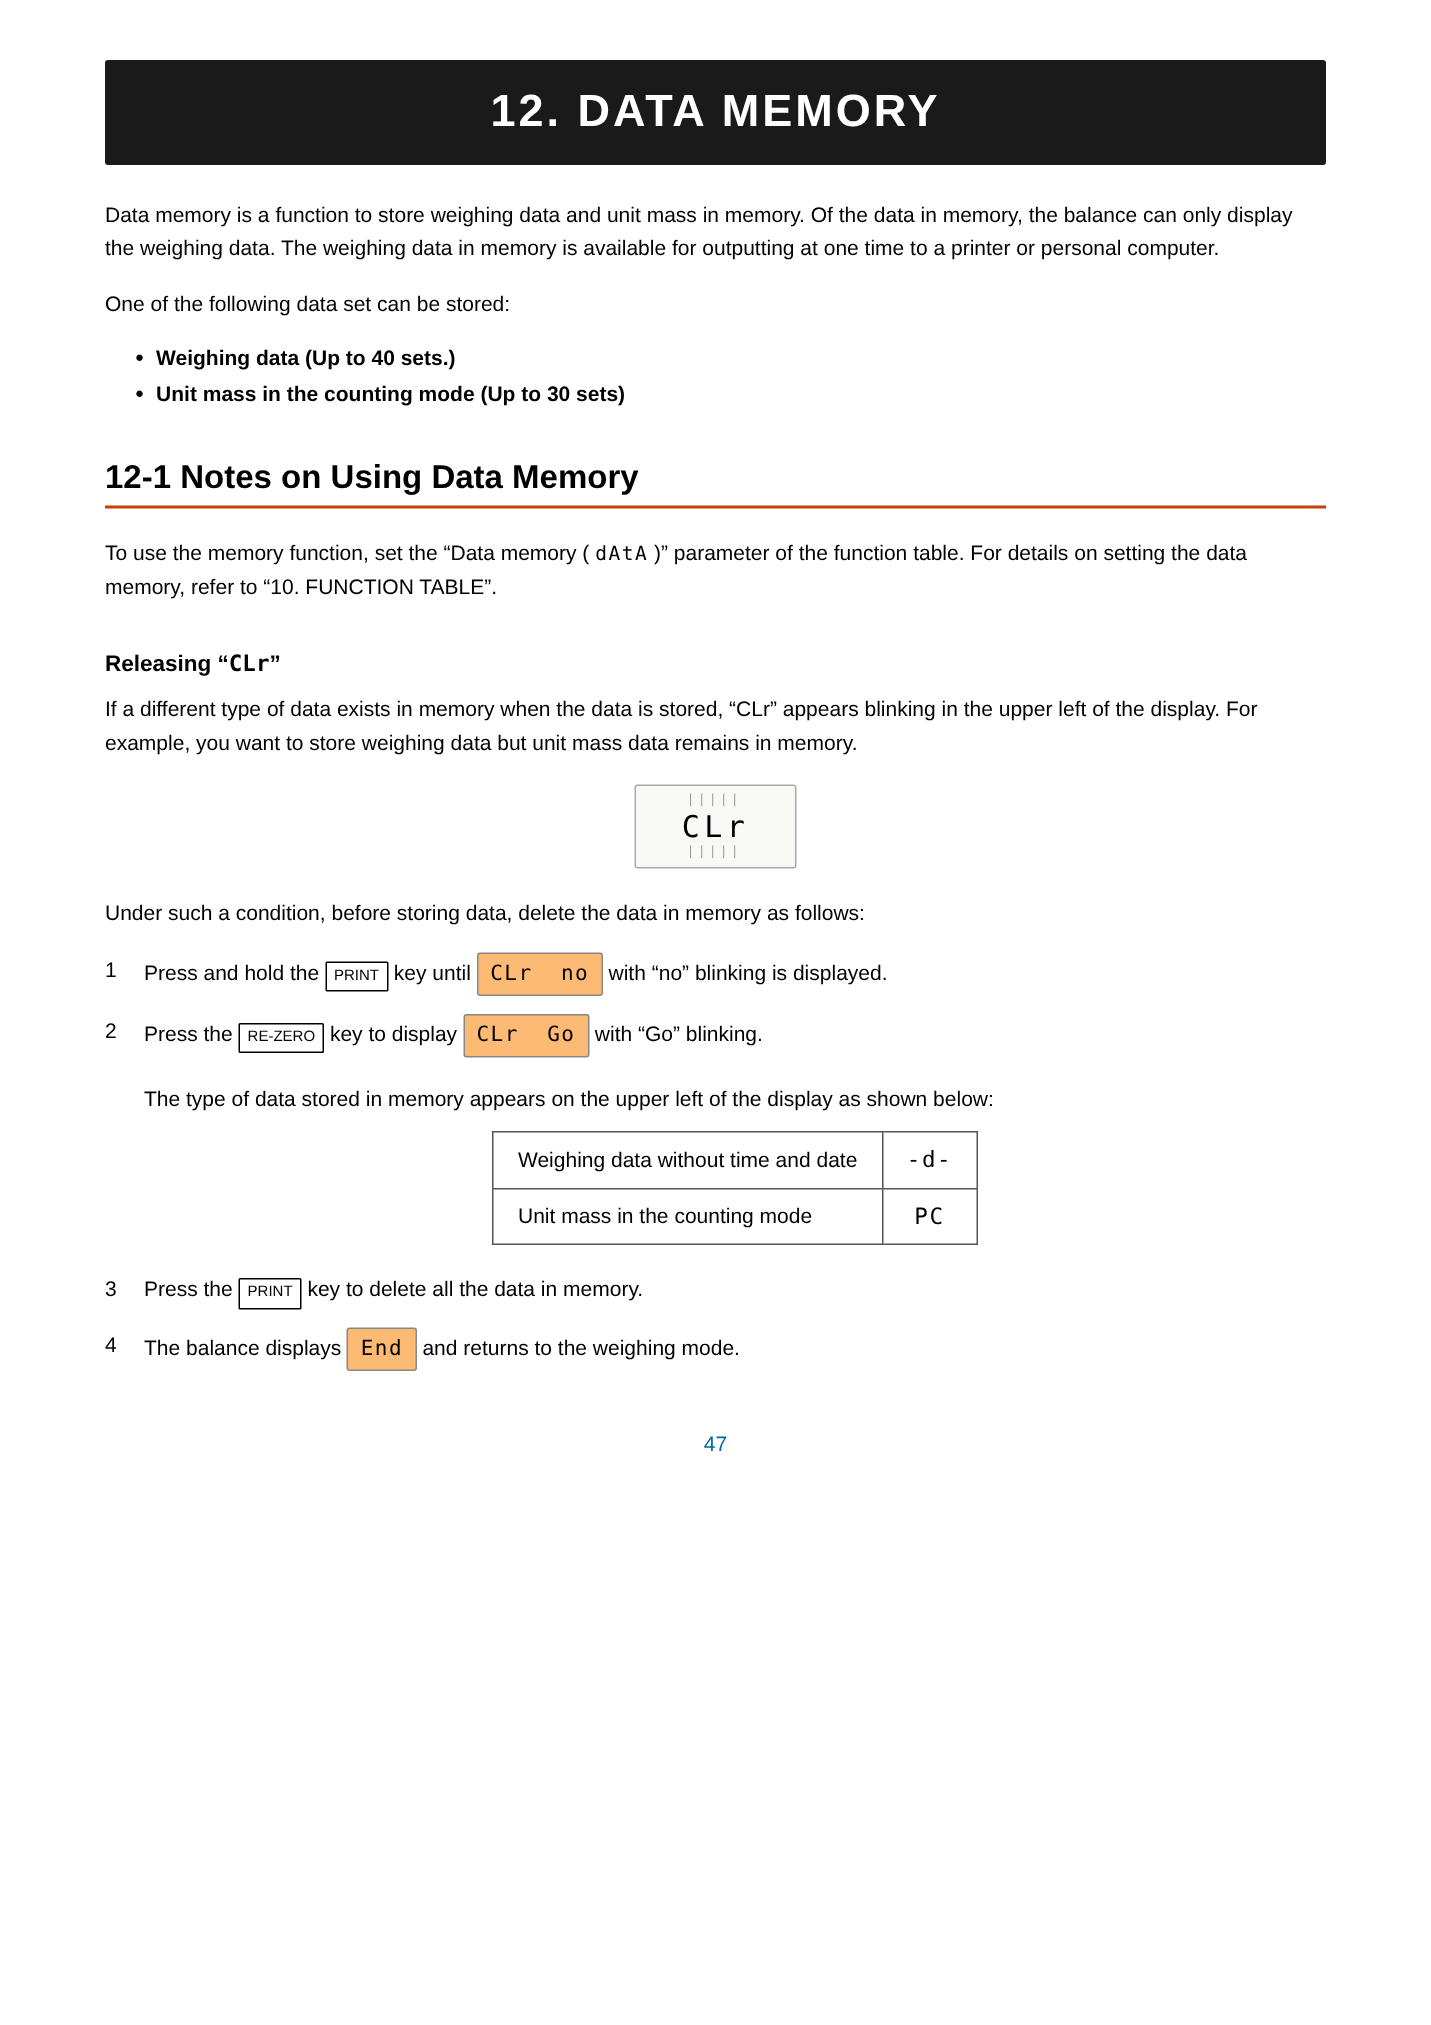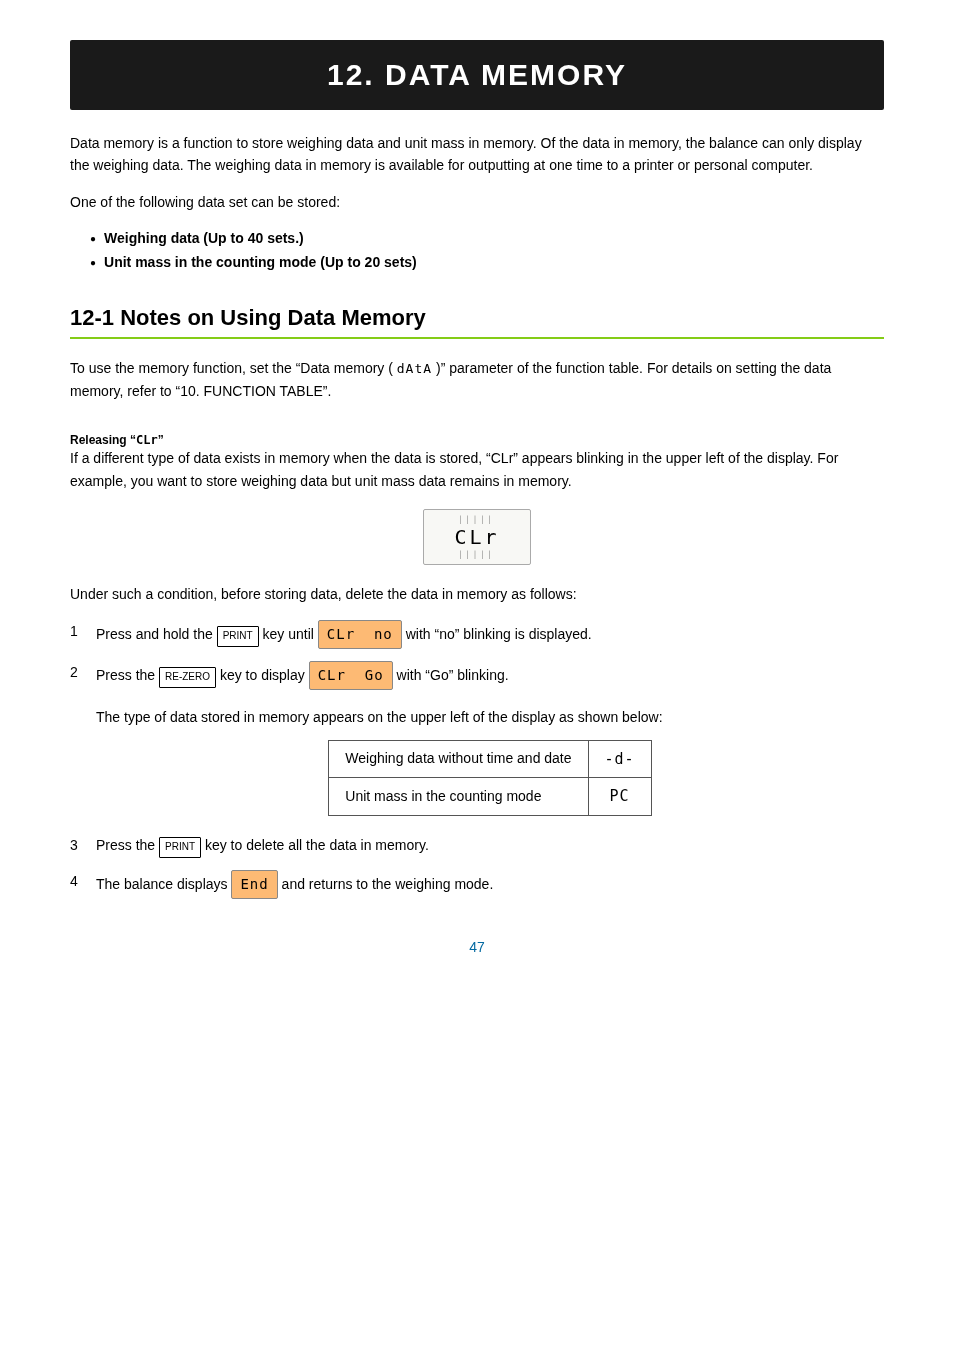--- a/index.html
+++ b/index.html
@@ -50,27 +50,28 @@
     }
     .bullet-list li::before {
       content: "●";
       font-size: 10px;
       margin-top: 3px;
       flex-shrink: 0;
     }
     .section-title {
       font-size: 22px;
       font-weight: bold;
-      border-bottom: 2px solid #84cc16;
+      border-bottom: 2px solid #c2410c;
       padding-bottom: 6px;
       margin-bottom: 18px;
     }
     .subsection-title {
-      font-size: 12px;
-      font-weight: bold;
+      font-size: 15px;
+      font-weight: bold;
+      margin-bottom: 10px;
     }
     .body-text {
       font-size: 14px;
       line-height: 1.65;
       margin-bottom: 14px;
     }
     .display-figure {
       display: flex;
       justify-content: center;
       margin: 16px 0 18px 0;
@@ -160,21 +161,21 @@
   </div>
 
   <p class="intro-text">Data memory is a function to store weighing data and unit mass in memory. Of the data in memory, the balance can only display the weighing data. The weighing data in memory is available for outputting at one time to a printer or personal computer.</p>
   <p class="intro-text">One of the following data set can be stored:</p>
 
   <ul class="bullet-list">
     <li>
       <span>Weighing data (Up to 40 sets.)</span>
     </li>
     <li>
-      <span>Unit mass in the counting mode (Up to 20 sets)</span>
+      <span>Unit mass in the counting mode (Up to 30 sets)</span>
     </li>
   </ul>
 
   <div class="section-gap"></div>
 
   <div>
     <h2 class="section-title">12-1  Notes on Using Data Memory</h2>
     <p class="body-text">
       To use the memory function, set the “Data memory ( <span style="font-family:monospace; font-size:13px; letter-spacing:1px;">dAtA</span> )” parameter of the function table. For details on setting the data memory, refer to “10. FUNCTION TABLE”.
     </p>

